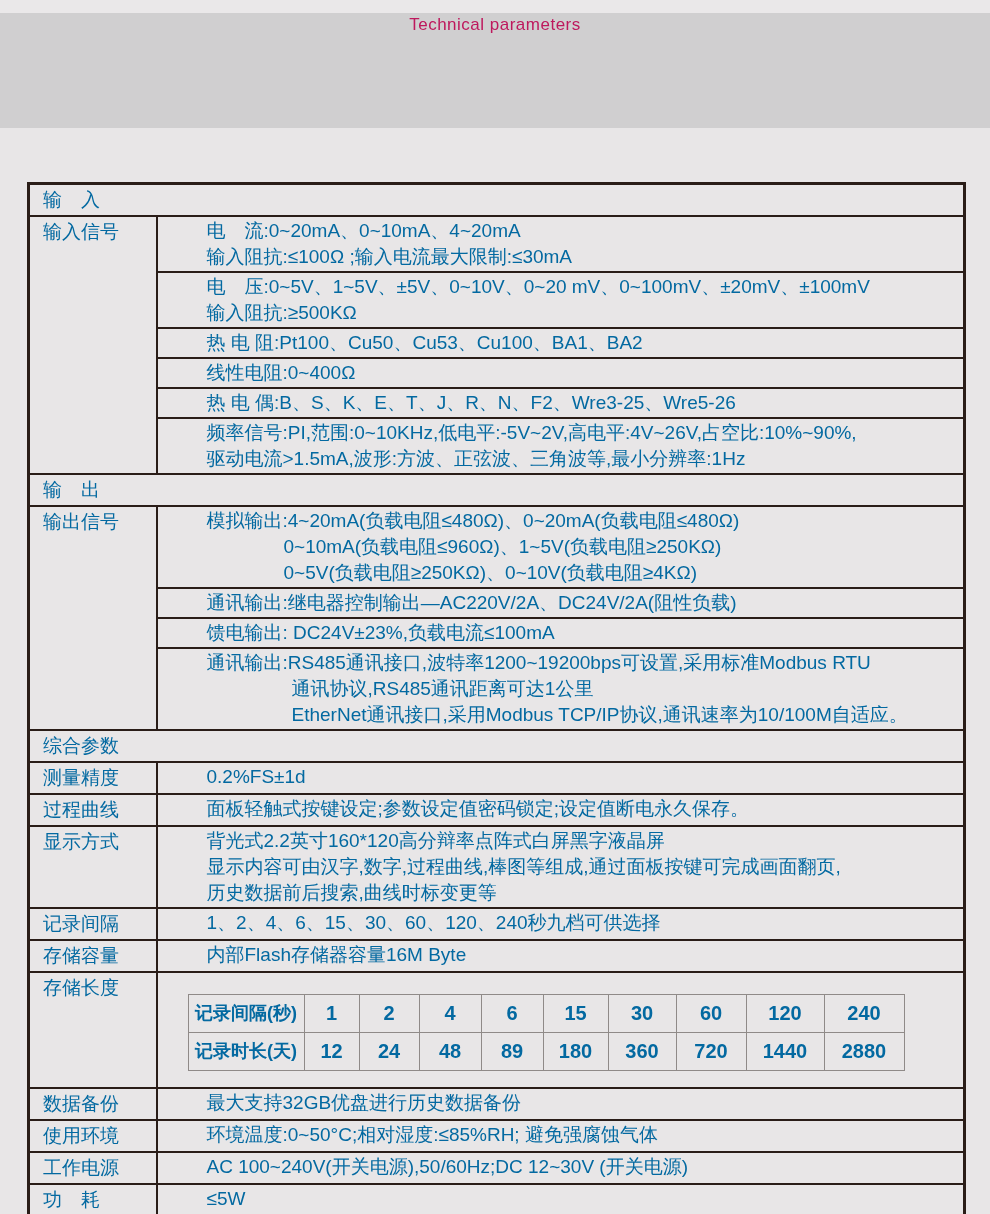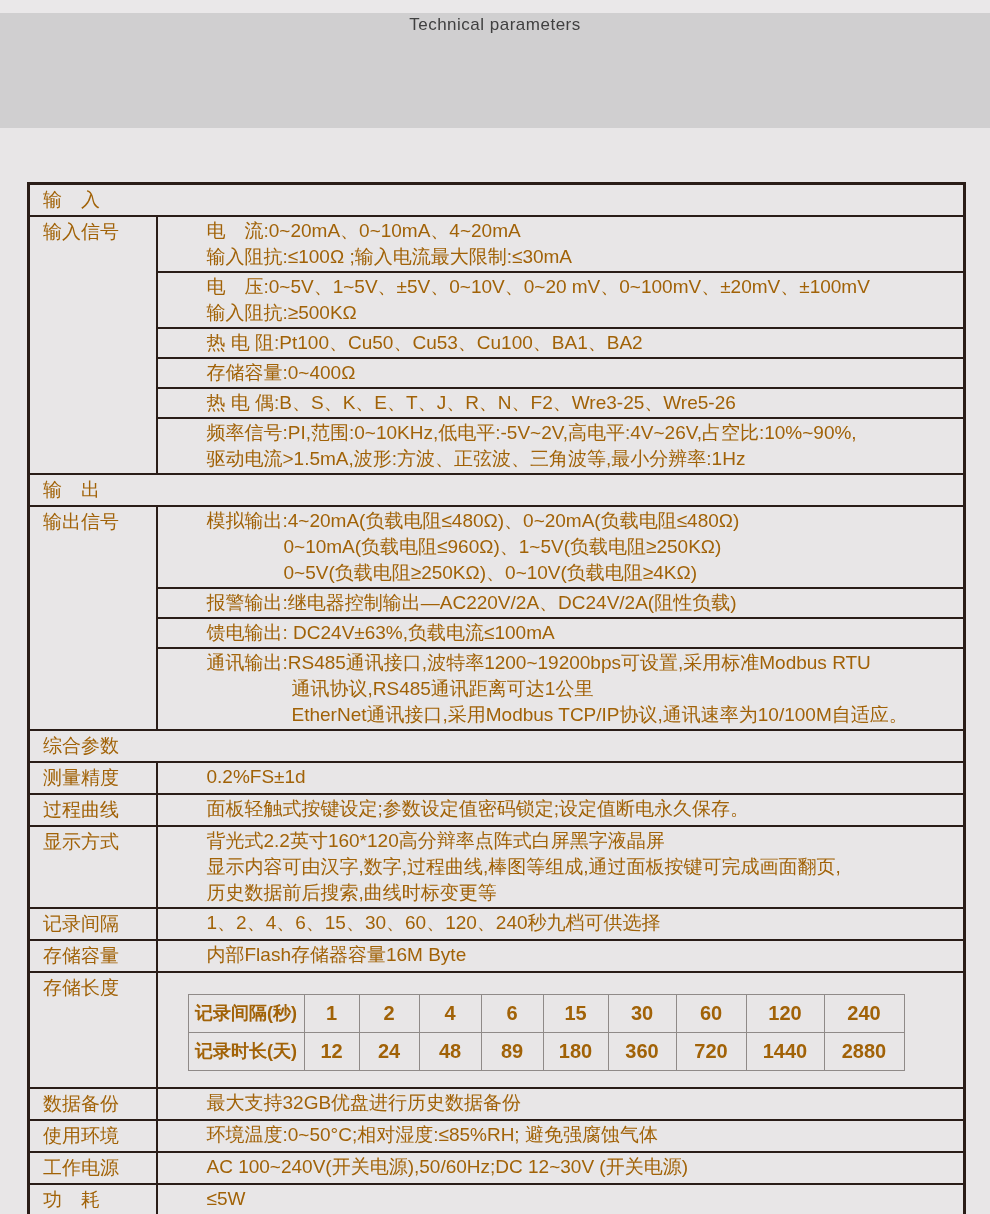--- a/index.html
+++ b/index.html
@@ -5,31 +5,31 @@
   html,body{margin:0;padding:0;}
   body{
     width:990px;height:1214px;position:relative;overflow:hidden;
     background:#e8e6e7;
     font-family:"Liberation Sans","DejaVu Sans",sans-serif;
     color:#231815;
   }
   .top-strip{position:absolute;top:0;left:0;width:990px;height:13px;background:#eae8e9;}
   .band{position:absolute;top:13px;left:0;width:990px;height:115px;background:#d0cfd0;text-align:center;}
   .page-title{margin-top:14px;font-size:52px;line-height:56px;font-weight:bold;letter-spacing:3px;color:#141414;}
-  .page-subtitle{margin-top:2px;font-size:17px;line-height:20px;color:#404040;letter-spacing:0.5px;}
+  .page-subtitle{margin-top:2px;font-size:17px;line-height:20px;color:#be185d;letter-spacing:0.5px;}
 
   table.main{
     position:absolute;top:182px;left:27px;
     border-collapse:collapse;table-layout:fixed;
     border:3px solid #2a1d18;
   }
   table.main td{
     border:2px solid #2a1d18;
     font-size:19px;font-weight:500;line-height:26px;
-    vertical-align:top;color:#a16207;
+    vertical-align:top;color:#0369a1;
   }
   col.c1{width:128px;}
   col.c2{width:808px;}
   td.sec{padding:2px 8px 2px 13px;height:26px;}
   td.lbl{padding:2px 5px 2px 13px;}
   td.val{padding:1px 8px 1px 25px;}
   .line{white-space:nowrap;margin-left:24px;}
   .ind-a{padding-left:77px;}
   .ind-b{padding-left:85px;}
   td.storage{padding:21px 0 16px 30px;}
@@ -79,21 +79,21 @@
       <div class="line">输入阻抗:≥500KΩ</div>
     </td>
   </tr>
   <tr>
     <td class="val">
       <div class="line">热 电 阻:Pt100、Cu50、Cu53、Cu100、BA1、BA2</div>
     </td>
   </tr>
   <tr>
     <td class="val">
-      <div class="line">存储容量:0~400Ω</div>
+      <div class="line">线性电阻:0~400Ω</div>
     </td>
   </tr>
   <tr>
     <td class="val">
       <div class="line">热 电 偶:B、S、K、E、T、J、R、N、F2、Wre3-25、Wre5-26</div>
     </td>
   </tr>
   <tr>
     <td class="val">
       <div class="line">频率信号:PI,范围:0~10KHz,低电平:-5V~2V,高电平:4V~26V,占空比:10%~90%,</div>
@@ -107,26 +107,26 @@
   <tr>
     <td class="lbl" rowspan="4">输出信号</td>
     <td class="val">
       <div class="line">模拟输出:4~20mA(负载电阻≤480Ω)、0~20mA(负载电阻≤480Ω)</div>
       <div class="line ind-a">0~10mA(负载电阻≤960Ω)、1~5V(负载电阻≥250KΩ)</div>
       <div class="line ind-a">0~5V(负载电阻≥250KΩ)、0~10V(负载电阻≥4KΩ)</div>
     </td>
   </tr>
   <tr>
     <td class="val">
-      <div class="line">报警输出:继电器控制输出—AC220V/2A、DC24V/2A(阻性负载)</div>
-    </td>
-  </tr>
-  <tr>
-    <td class="val">
-      <div class="line">馈电输出: DC24V±63%,负载电流≤100mA</div>
+      <div class="line">通讯输出:继电器控制输出—AC220V/2A、DC24V/2A(阻性负载)</div>
+    </td>
+  </tr>
+  <tr>
+    <td class="val">
+      <div class="line">馈电输出: DC24V±23%,负载电流≤100mA</div>
     </td>
   </tr>
   <tr>
     <td class="val">
       <div class="line">通讯输出:RS485通讯接口,波特率1200~19200bps可设置,采用标准Modbus RTU</div>
       <div class="line ind-b">通讯协议,RS485通讯距离可达1公里</div>
       <div class="line ind-b">EtherNet通讯接口,采用Modbus TCP/IP协议,通讯速率为10/100M自适应。</div>
     </td>
   </tr>
 

